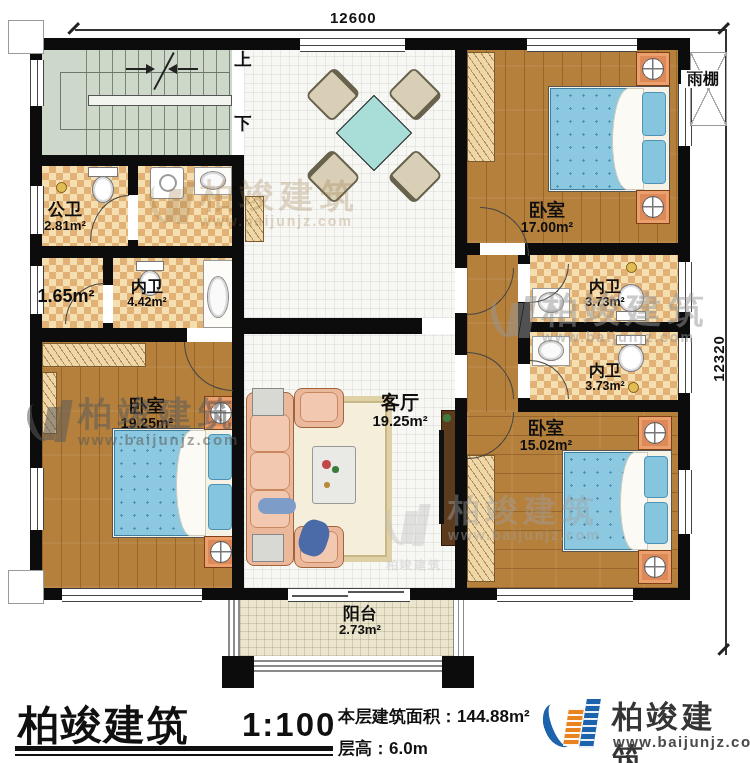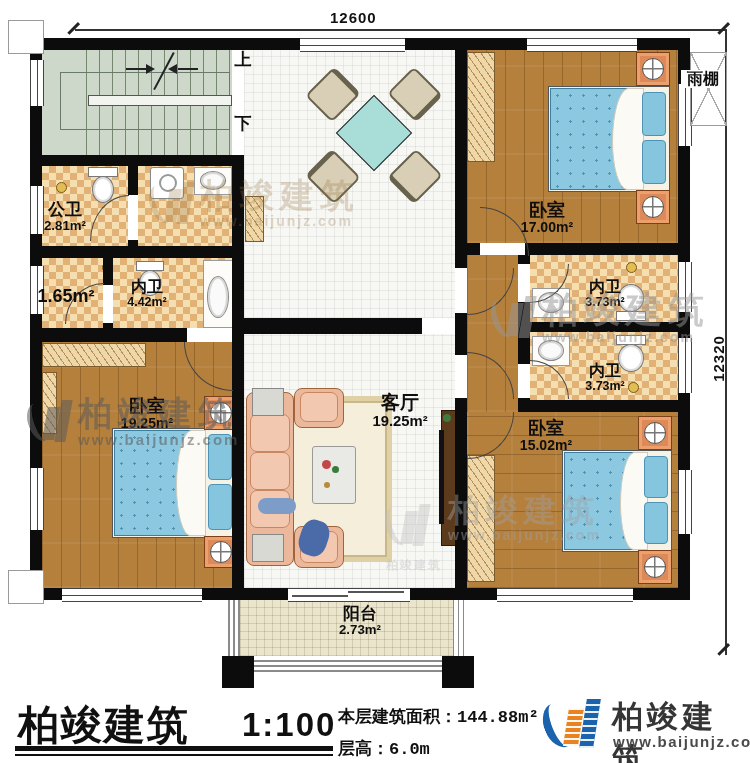--- a/index.html
+++ b/index.html
@@ -72,21 +72,21 @@
   .canopy{position:absolute;border:1px solid #9a9a9a;
     background-image:linear-gradient(to bottom right,transparent calc(50% - .7px),#aaa calc(50% - .7px) calc(50% + .7px),transparent calc(50% + .7px)),
                      linear-gradient(to top right,transparent calc(50% - .7px),#aaa calc(50% - .7px) calc(50% + .7px),transparent calc(50% + .7px));}
   .rail-h{position:absolute;background-image:repeating-linear-gradient(0deg,#8a8a8a 0 1.5px,transparent 1.5px 5px);}
   .rail-v{position:absolute;background-image:repeating-linear-gradient(90deg,#8a8a8a 0 1.5px,transparent 1.5px 5px);}
   .column{position:absolute;background:#0c0c0c;}
   
   .fp-title{position:absolute;font-size:41px;font-weight:bold;color:#101010;letter-spacing:2px;}
   .fp-bar1{position:absolute;background:#101010;}
   .fp-scale{position:absolute;font-size:33px;font-weight:600;color:#101010;letter-spacing:2px;}
-  .fp-info{position:absolute;font-size:17px;font-weight:bold;color:#101010;font-family:Liberation Mono, monospace;}
+  .fp-info{position:absolute;font-size:17px;font-weight:bold;color:#101010;}
   .logo-glyph{position:absolute;width:64px;height:60px;}
   .logo-glyph .cres{position:absolute;left:0;top:8px;width:24px;height:46px;border-left:8px solid #1b63ad;border-radius:50%;transform:rotate(-22deg);}
   .logo-glyph .b1{position:absolute;left:22px;top:14px;width:15px;height:38px;background:#e8831f;transform:skewX(-9deg);
     background-image:repeating-linear-gradient(0deg,rgba(255,255,255,.95) 0 2px,transparent 2px 6px);}
   .logo-glyph .b2{position:absolute;left:39px;top:5px;width:14px;height:49px;background:#1b63ad;transform:skewX(-9deg);
     background-image:repeating-linear-gradient(0deg,rgba(255,255,255,.9) 0 2px,transparent 2px 7px);}
   .logo-brand{position:absolute;font-size:31px;font-weight:900;color:#353535;letter-spacing:4px;}
   .logo-url{position:absolute;font-size:15px;font-weight:bold;color:#4a4a4a;letter-spacing:1.5px;}
 </style>
 </head>

